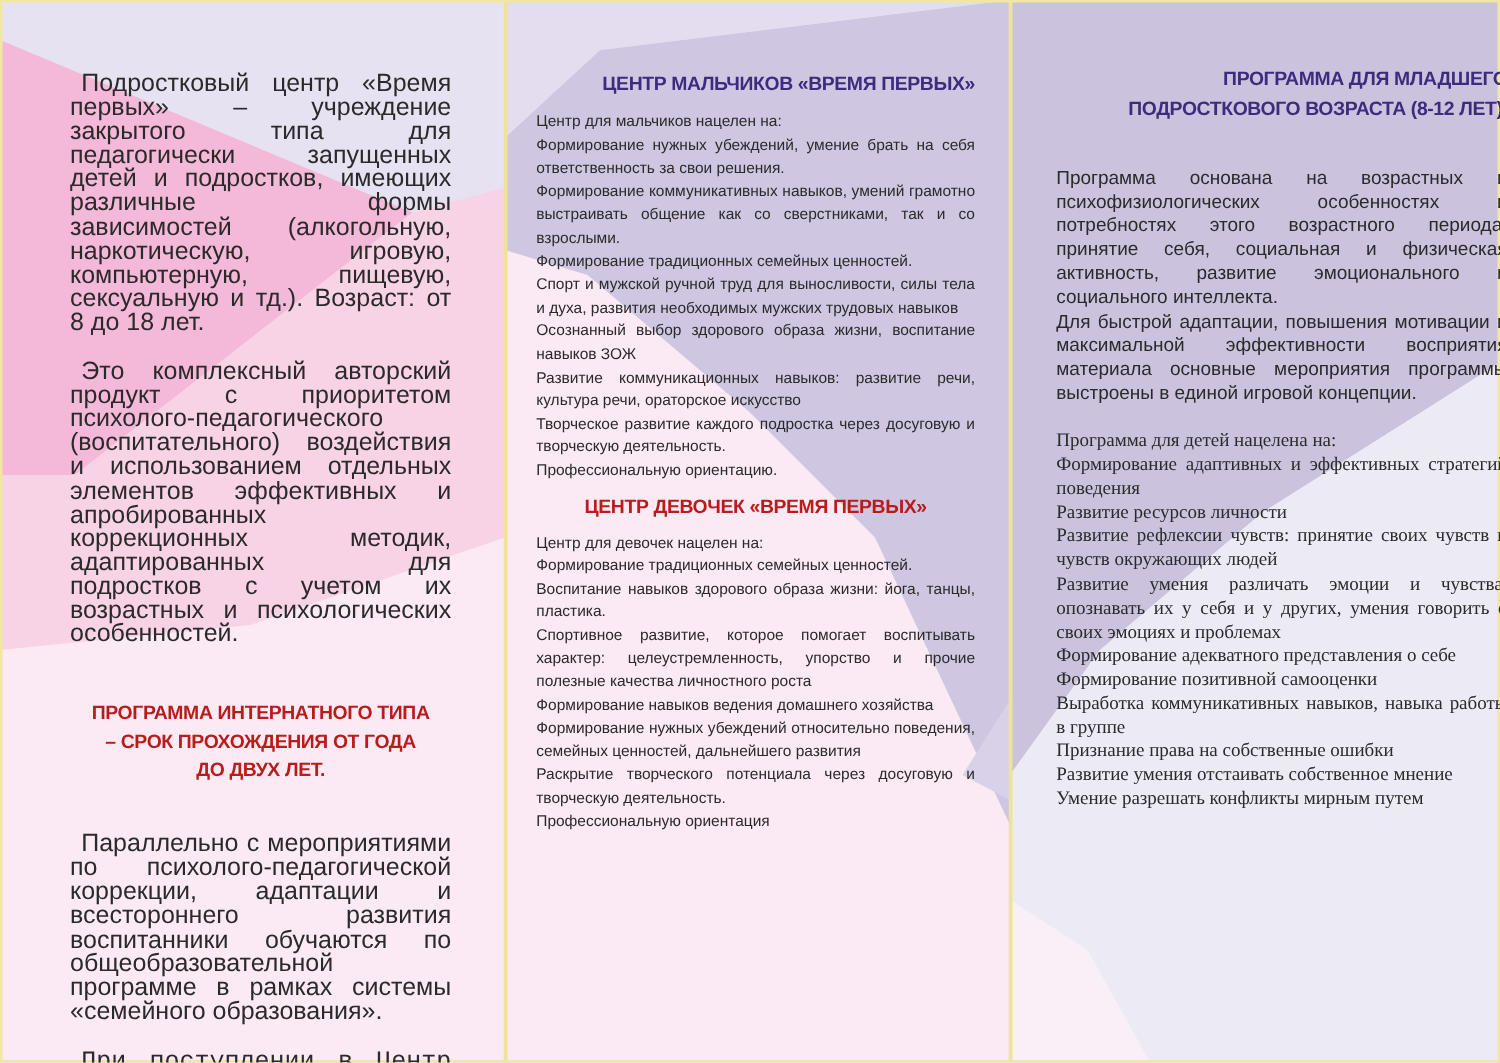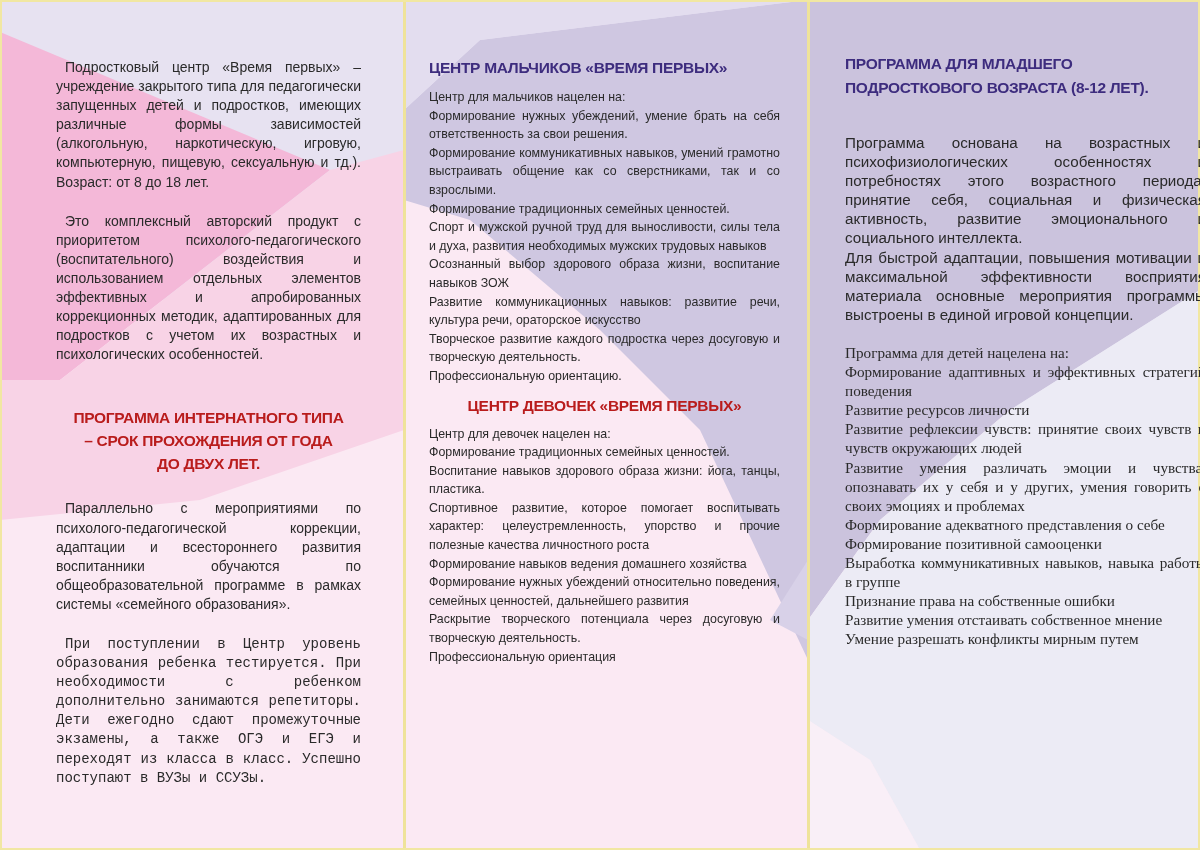--- a/index.html
+++ b/index.html
@@ -5,24 +5,24 @@
   html, body { margin:0; padding:0; }
   body { width:1200px; height:850px; position:relative; overflow:hidden; background:#ece8f3; font-family:"Liberation Sans", sans-serif; color:#2a2a2a; }
   .bg { position:absolute; inset:0; }
   .shape { position:absolute; inset:0; }
   .fold { position:absolute; top:0; bottom:0; width:3px; background:#efe39a; }
   .border-frame { position:absolute; inset:0; border:2px solid #f1e7a2; pointer-events:none; box-sizing:border-box; }
   .panel { position:absolute; top:0; bottom:0; box-sizing:border-box; }
   .p1 { left:0; width:404px; padding:58px 43px 0 56px; }
   .p2 { left:407px; width:401px; padding:56px 28px 0 22px; }
   .p3 { left:811px; width:423px; padding:52px 28px 0 34px; }
-  .txt { font-size:14px; line-height:19.1px; text-align:justify; margin:0; }
+  .txt { font-size:20px; line-height:19.1px; text-align:justify; margin:0; }
   .indent { text-indent:9px; }
   .h-pink { color:#b91c1c; font-weight:bold; font-size:15.5px; line-height:23px; text-align:center; margin:0; letter-spacing:-0.3px; }
-  .h-purple { color:#3d2c7e; font-weight:bold; font-size:15.5px; line-height:24px; text-align:left; margin:0; letter-spacing:-0.3px; }
+  .h-purple { color:#3d2c7e; font-weight:bold; font-size:15.5px; line-height:24px; text-align:right; margin:0; letter-spacing:-0.3px; }
   .small { font-size:12.4px; line-height:18.6px; text-align:justify; margin:0; }
   .item { margin:0; }
   .r-txt { font-size:15.2px; line-height:19.1px; text-align:justify; margin:0; }
 </style>
 </head>
 <body>
 
 <div class="bg">
 
   <div class="shape" style="background:#fbe9f3;"></div>
@@ -51,21 +51,21 @@
 <div class="border-frame"></div>
 
 <section class="panel p1">
   <p class="txt indent">Подростковый центр «Время первых» – учреждение закрытого типа для педагогически запущенных детей и подростков, имеющих различные формы зависимостей (алкогольную, наркотическую, игровую, компьютерную, пищевую, сексуальную и тд.). Возраст: от 8 до 18 лет.</p>
   <p class="txt indent" style="margin-top:20px;">Это комплексный авторский продукт с приоритетом психолого-педагогического (воспитательного) воздействия и использованием отдельных элементов эффективных и апробированных коррекционных методик, адаптированных для подростков с учетом их возрастных и психологических особенностей.</p>
   <div style="margin-top:42px;">
     <p class="h-pink">ПРОГРАММА ИНТЕРНАТНОГО ТИПА</p>
     <p class="h-pink">– СРОК ПРОХОЖДЕНИЯ ОТ ГОДА</p>
     <p class="h-pink">ДО ДВУХ ЛЕТ.</p>
   </div>
-  <p class="txt indent" style="margin-top:24px;">Параллельно с мероприятиями по психолого-педагогической коррекции, адаптации и всестороннего развития воспитанники обучаются по общеобразовательной программе в рамках системы «семейного образования».</p>
+  <p class="txt indent" style="margin-top:38px;">Параллельно с мероприятиями по психолого-педагогической коррекции, адаптации и всестороннего развития воспитанники обучаются по общеобразовательной программе в рамках системы «семейного образования».</p>
   <p class="txt indent" style="margin-top:21px;font-family:Liberation Mono, monospace;">При поступлении в Центр уровень образования ребенка тестируется. При необходимости с ребенком дополнительно занимаются репетиторы. Дети ежегодно сдают промежуточные экзамены, а также ОГЭ и ЕГЭ и переходят из класса в класс. Успешно поступают в ВУЗы и ССУЗы.</p>
 </section>
 
 <section class="panel p2">
   <p class="h-purple">ЦЕНТР МАЛЬЧИКОВ «ВРЕМЯ ПЕРВЫХ»</p>
   <div style="margin-top:8px;">
     <p class="small">Центр для мальчиков нацелен на:</p>
     <p class="small item">Формирование нужных убеждений, умение брать на себя ответственность за свои решения.</p>
     <p class="small item">Формирование коммуникативных навыков, умений грамотно выстраивать общение как со сверстниками, так и со взрослыми.</p>
     <p class="small item">Формирование традиционных семейных ценностей.</p>

